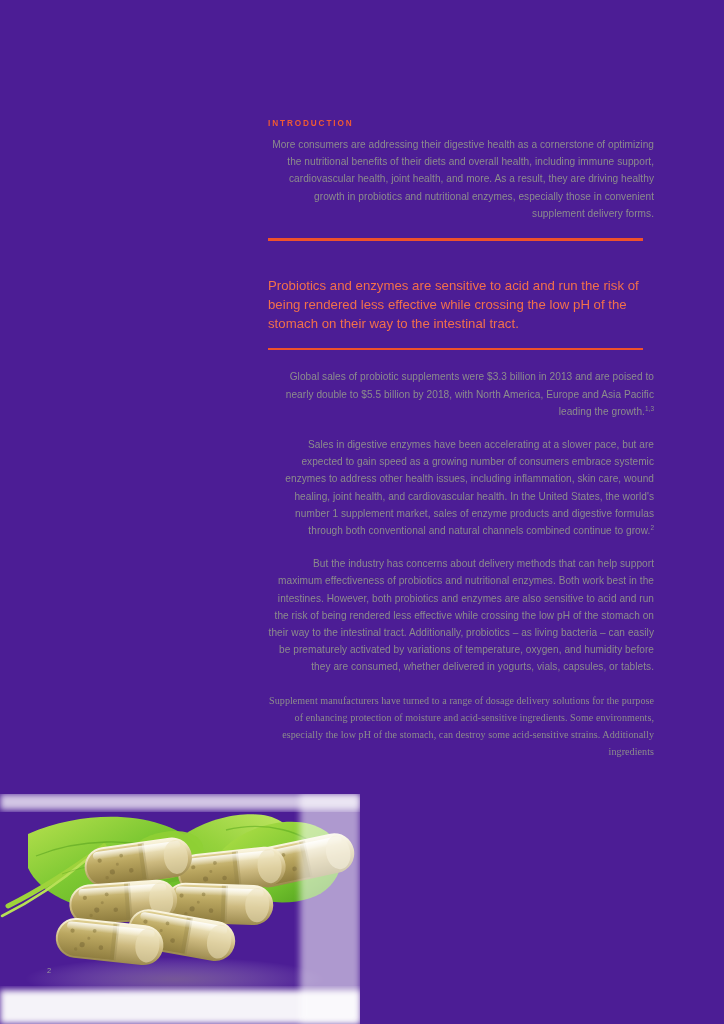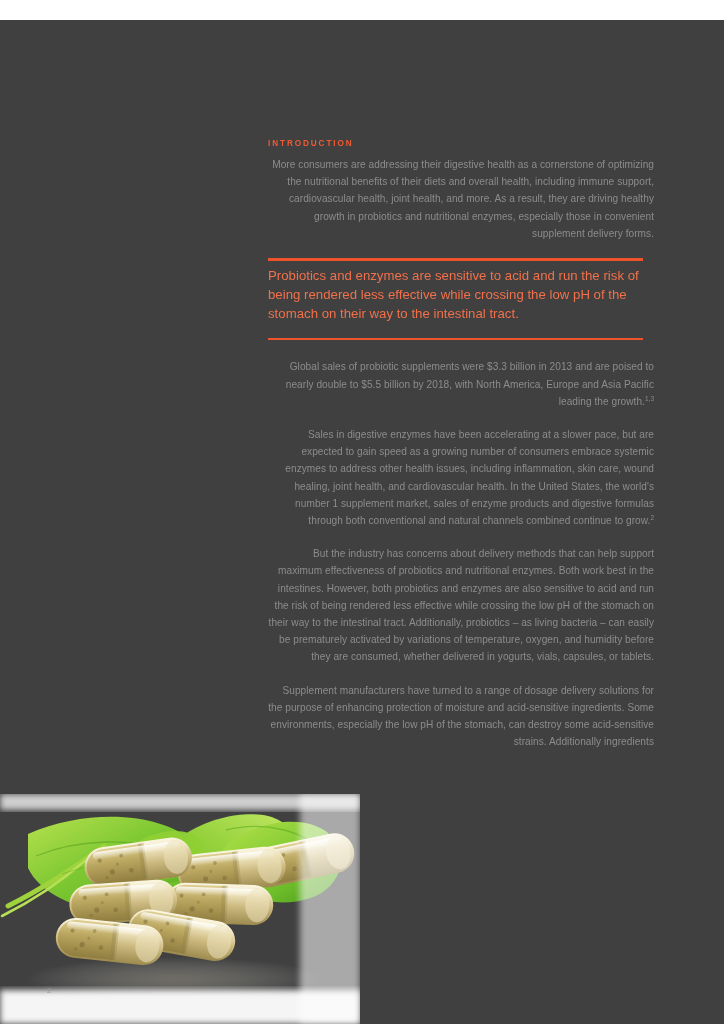--- a/index.html
+++ b/index.html
@@ -12,22 +12,21 @@
     height: 1024px;
     position: relative;
     overflow: hidden;
     font-family: "Liberation Sans", sans-serif;
     -webkit-font-smoothing: antialiased;
   }
 
   .page {
     position: absolute;
     inset: 0;
-    background: #404040;
-    margin-top: 20px;
+    background: #4c1d95;
   }
 
   
   .content {
     position: absolute;
     left: 268px;
     top: 118px;
     width: 386px;
   }
 
@@ -42,21 +41,21 @@
   }
 
   p.body {
     color: #8C8C8C;
     font-size: 10.1px;
     line-height: 17.2px;
     margin: 0 0 16px 0;
     letter-spacing: 0.05px;
     text-align: right;
   }
-  p.body:last-child { margin-bottom: 0; }
+  p.body:last-child { margin-bottom: 0; font-family: Liberation Serif, serif; }
 
   sup {
     font-size: 6.4px;
     vertical-align: super;
     line-height: 0;
   }
 
   
   .pullquote {
     margin: 16px 0 18px 0;
@@ -65,21 +64,21 @@
   .rule {
     height: 2.6px;
     background: #F0522A;
     width: 375px;
   }
   .pullquote-text {
     color: #F2704A;
     font-size: 13.2px;
     line-height: 19.4px;
     margin: 0;
-    padding: 5px 0 14px 0;
+    padding: 35px 0 14px 0;
     letter-spacing: 0.02px;
     width: 376px;
   }
 
   
   .photo {
     position: absolute;
     left: 0;
     bottom: 0;
     width: 360px;

